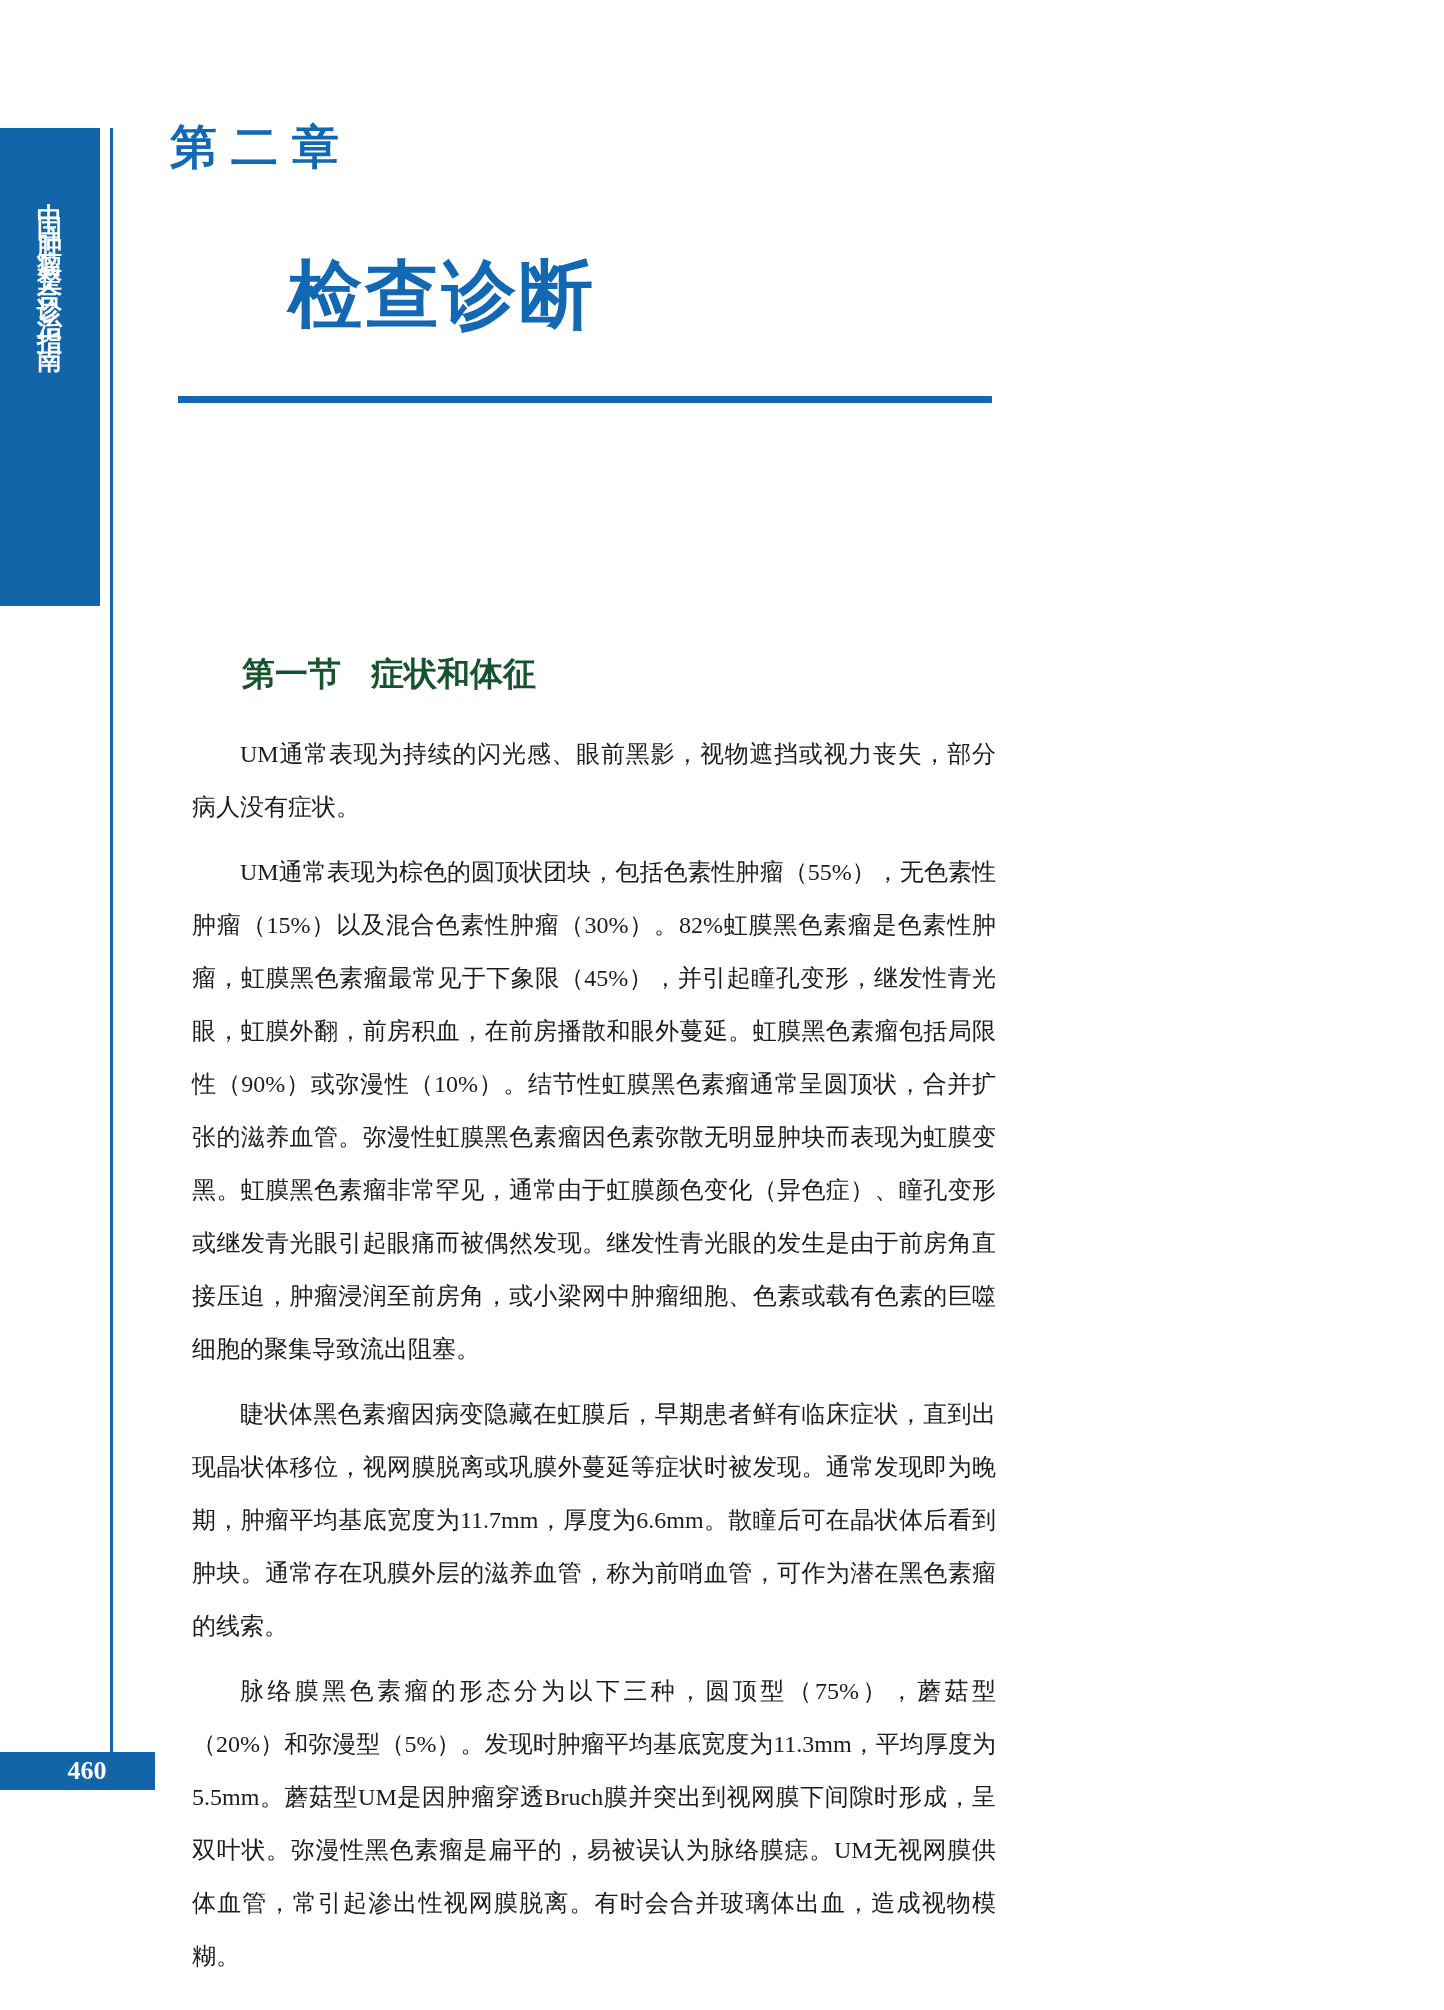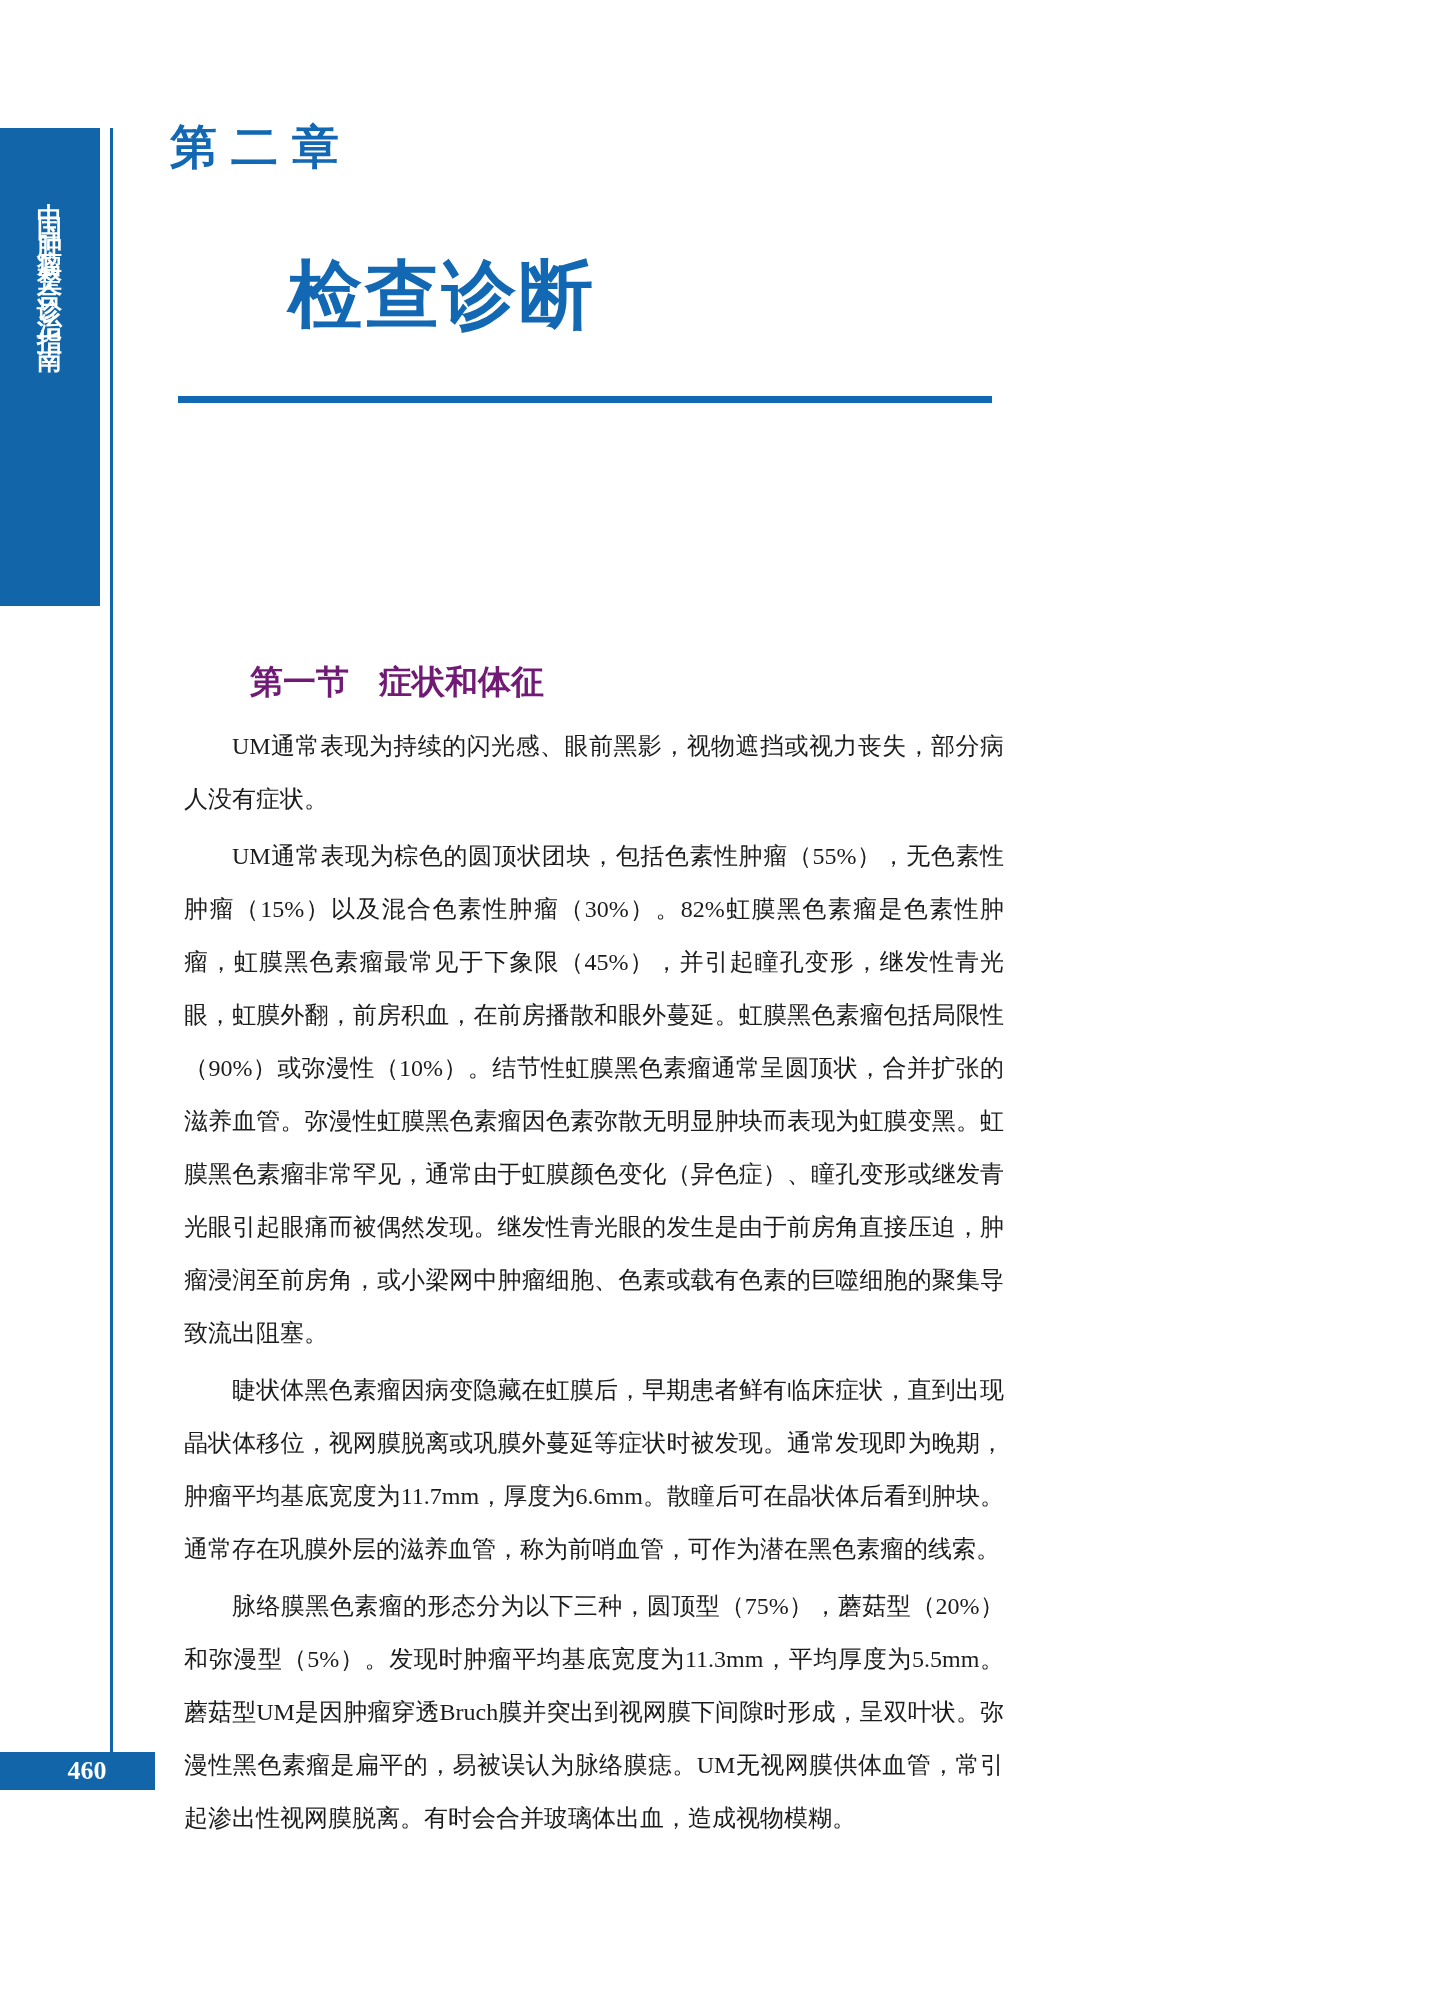--- a/index.html
+++ b/index.html
@@ -85,39 +85,39 @@
   .title-rule {
     position: absolute;
     left: 8px; top: 396px;
     width: 814px; height: 7px;
     background: #1268B2;
   }
 
   .section-heading {
     position: absolute;
     left: 64px; top: 644px;
-    margin: 16px;
+    margin: 8px;
     font-size: 33px;
     font-weight: bold;
-    color: #701a75;
+    color: #14532d;
     white-space: nowrap;
     font-family: "Liberation Serif", "DejaVu Serif", serif;
   }
   .section-heading .gap { display: inline-block; width: 30px; }
 
   .body-text {
     position: absolute;
     left: 10px; top: 716px;
     width: 828px;
     font-size: 24px;
     line-height: 53px;
     color: #1c1c1c;
     text-align: justify;
   }
-  .body-text p { margin: 4px; text-indent: 2em; }
+  .body-text p { margin: 12px; text-indent: 2em; }
 </style>
 </head>
 <body>
 
 <div class="page">
 
   <aside class="series-banner">
     <span class="series-title">中国肿瘤整合诊治指南</span>
   </aside>
 

